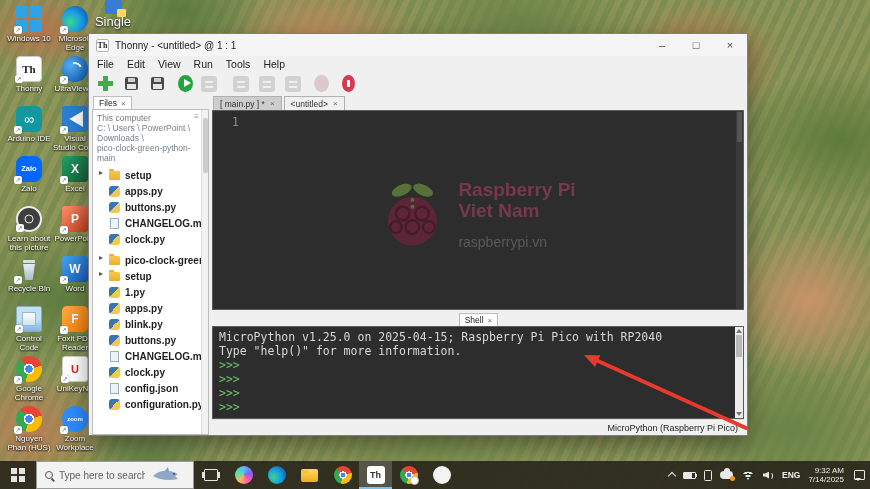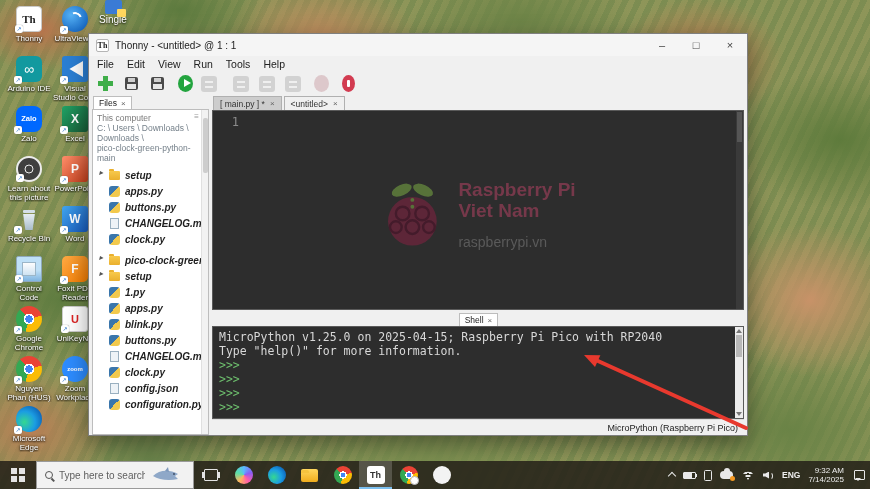--- a/index.html
+++ b/index.html
@@ -72,21 +72,21 @@
   .unikey .glyph { color:#d22; font-size:11px; }
   .vscode { background:#2b7fd4; border-radius:3px; }
   .vscode::before { content:""; position:absolute; inset:5px; background:#fff;
     clip-path:polygon(100% 0,100% 100%,15% 50%); }
   .zoomic { background:#2d8cff; border-radius:50%; }
   .zoomic .glyph { font-size:6px; text-transform:lowercase; }
 
   .top-icon { position:absolute; left:96px; top:0; z-index:1; display:flex; flex-direction:column; align-items:center; width:34px; }
   .top-icon-box { width:17px; height:14px; background:#3a7bd5; border-radius:2px; position:relative; }
   .top-icon-box::after { content:""; position:absolute; right:-4px; bottom:-3px; width:9px; height:8px; background:#ffd75e; border-radius:1px; }
-  .top-icon-label { font-size:10px; color:#fff; text-shadow:0 1px 2px #000; }
+  .top-icon-label { font-size:13px; color:#fff; text-shadow:0 1px 2px #000; }
 
   
   .window { position:absolute; left:88px; top:33px; width:660px; height:403px; background:#f0f0f0;
     border:1px solid #7f7f7f; box-shadow:0 8px 22px rgba(0,0,0,.4); z-index:10; display:flex; flex-direction:column; }
   .titlebar { height:22px; flex:none; display:flex; align-items:center; gap:6px; background:#f5f5f5; padding-left:7px; }
   .title-ic { width:13px; height:13px; background:#fff; border:1px solid #b5b5b5; border-radius:2px;
     font-size:8px; font-weight:bold; color:#222; display:flex; align-items:center; justify-content:center;
     font-family:"Liberation Serif", serif; }
   .title-text { font-size:10px; color:#222; }
   .win-controls { margin-left:auto; display:flex; height:100%; }
@@ -121,21 +121,21 @@
   .ptab-strip { height:13px; flex:none; display:flex; padding-left:1px; }
   .ptab { background:#fff; border:1px solid #bdbdbd; border-bottom:none; font-size:8.5px; color:#222;
     padding:0 5px; display:flex; align-items:center; gap:4px; }
   .tab-x { color:#666; font-size:8px; }
   .panel-body { flex:1; background:#fff; border:1px solid #bdbdbd; position:relative; overflow:hidden; }
   .phead { padding:3px 4px 1px 4px; position:relative; }
   .phead::after { content:"≡"; position:absolute; right:9px; top:2px; color:#999; font-size:8px; }
   .phead-title { font-size:8.5px; color:#7a7a7a; }
   .ppath { font-size:8.5px; color:#75808a; line-height:10px; }
   .file-list { padding:3px 0 2px 0; }
-  .file-row { display:flex; align-items:center; height:16px; padding-left:16px;font-style:italic; }
+  .file-row { display:flex; align-items:center; height:16px; padding-left:16px; }
   .fi { width:11px; height:11px; margin-right:5px; flex:none; position:relative; }
   .fi.folder { background:linear-gradient(#f7c94c,#eab02e); border-radius:1px; margin-top:1px; height:9px; }
   .fi.folder::before { content:"▸"; position:absolute; left:-10px; top:-3px; color:#555; font-size:8px; }
   .fi.folder::after { content:""; position:absolute; top:-2px; left:0; width:5px; height:2px; background:#eab02e; border-radius:1px 1px 0 0; }
   .fi.python { background:linear-gradient(135deg,#3a76ab 50%,#f2c94c 50%); border-radius:3px; }
   .fi.doc { background:#eef3f7; border:1px solid #9ab0c0; width:9px; margin-left:1px; margin-right:6px; }
   .fname { font-size:10px; font-weight:600; color:#1f1f1f; white-space:nowrap; }
   .sect-head { background:#e6e6e6; border-top:1px solid #d0d0d0; border-bottom:1px solid #d0d0d0;
     padding:1px 4px; position:relative; }
   .sect-head::after { content:"≡"; position:absolute; right:9px; top:0; color:#999; font-size:8px; }
@@ -236,20 +236,27 @@
   .acic { width:11px; height:10px; border:1.3px solid #e8e8e8; border-radius:1px; position:relative; margin-left:2px; }
   .acic::after { content:""; position:absolute; bottom:-5px; left:0; border:3px solid transparent; border-top-color:#e8e8e8; }
 </style>
 </head>
 <body>
 
 <div class="screen">
 
   <div class="desktop-icons">
 
+      <div class="dicon">
+        <div class="dicon-box windows">
+          <span class="glyph"></span>
+          <span class="sc-arrow"></span>
+        </div>
+        <div class="dicon-label">Windows 10</div>
+      </div>
 
       <div class="dicon">
         <div class="dicon-box thonny">
           <span class="glyph">Th</span>
           <span class="sc-arrow"></span>
         </div>
         <div class="dicon-label">Thonny</div>
       </div>
 
       <div class="dicon">
@@ -445,21 +452,21 @@
       <div class="files-wrap">
         <div class="ptab-strip">
           <div class="ptab">
             <span>Files</span>
             <span class="tab-x">×</span>
           </div>
         </div>
         <div class="panel-body">
           <div class="phead">
             <div class="phead-title">This computer</div>
-            <div class="ppath">C: \ Users \ Downloads \</div>
+            <div class="ppath">C: \ Users \ PowerPoint \</div>
             <div class="ppath">Downloads \</div>
             <div class="ppath">pico-clock-green-python-main</div>
           </div>
           <div class="file-list">
 
               <div class="file-row">
                 <span class="fi folder"></span>
                 <span class="fname">setup</span>
               </div>
 

